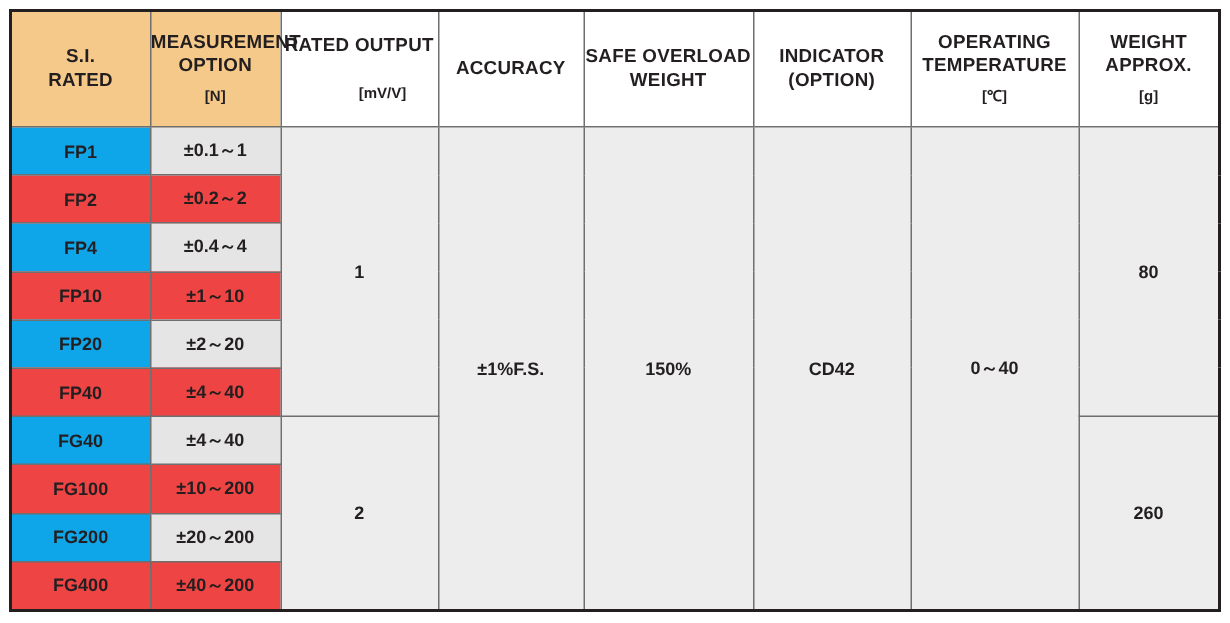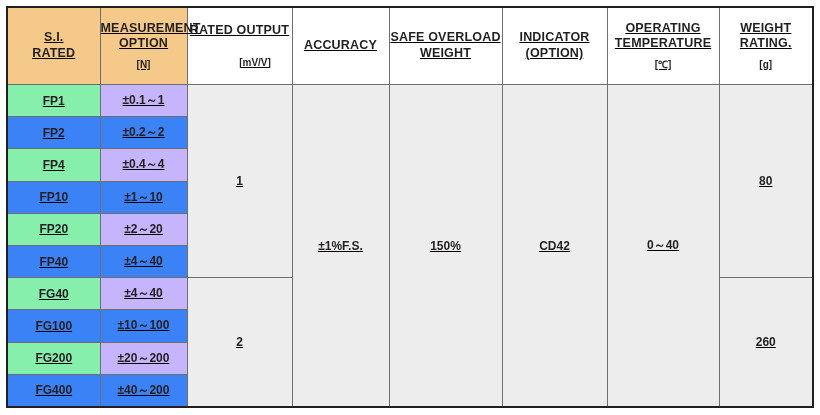--- a/index.html
+++ b/index.html
@@ -11,21 +11,20 @@
     width: 820px;
     height: 415px;
     font-family: "Liberation Sans", sans-serif;
     color: #000000;
   }
   #spec-table-wrap {
     padding: 6px 8px 6px 6px;
     box-sizing: border-box;
     width: 820px;
     height: 316px;
-    text-decoration: underline;
   }
   table.spec {
     border-collapse: collapse;
     table-layout: fixed;
     width: 806px;
     height: 402px;
     border: 2px solid #231f20;
   }
   table.spec td, table.spec th {
     border: 1px solid #6f6f6f;
@@ -58,30 +57,30 @@
 
   
   tbody td {
     height: 28.5px;
   }
   td.model {
     text-align: left;
     padding-left: 9px;
     font-size: 13px;
     font-weight: bold;
-    background: #86efac;
+    background: #0ea5e9;
     border-right: 1px solid #6f6f6f;
   }
   td.meas {
     font-size: 12.5px;
     font-weight: bold;
-    background: #c4b5fd;
+    background: #e5e5e5;
     border-right: 2px solid #231f20;
   }
-  tr.shade td.model, tr.shade td.meas { background: #3b82f6; }
+  tr.shade td.model, tr.shade td.meas { background: #ef4444; }
   td.span-cell {
     font-weight: normal;
     font-size: 12px;
     background: #ffffff;
   }
   td.span-shaded {
     background: #ededed;
   }
   td.thick-top { border-top: 2px solid #231f20; }
   .col1 { width: 93px; }
@@ -134,21 +133,21 @@
           <span class="hdr-line">INDICATOR</span>
           <span class="hdr-line">(OPTION)</span>
         </th>
         <th>
           <span class="hdr-line">OPERATING</span>
           <span class="hdr-line">TEMPERATURE</span>
           <span class="hdr-unit">[℃]</span>
         </th>
         <th>
           <span class="hdr-line">WEIGHT</span>
-          <span class="hdr-line">RATING.</span>
+          <span class="hdr-line">APPROX.</span>
           <span class="hdr-unit">[g]</span>
         </th>
       </tr>
     </thead>
     <tbody>
 
       <tr>
         <td class="model">FP1</td>
         <td class="meas">±0.1～1</td>
         <td class="span-cell span-shaded" rowspan="6">1</td>
@@ -186,21 +185,21 @@
 
       <tr>
         <td class="model thick-top">FG40</td>
         <td class="meas thick-top">±4～40</td>
         <td class="span-cell span-shaded thick-top" rowspan="4">2</td>
         <td class="span-cell span-shaded thick-top" rowspan="4">260</td>
       </tr>
 
       <tr class="shade">
         <td class="model">FG100</td>
-        <td class="meas">±10～100</td>
+        <td class="meas">±10～200</td>
       </tr>
 
       <tr>
         <td class="model">FG200</td>
         <td class="meas">±20～200</td>
       </tr>
 
       <tr class="shade">
         <td class="model">FG400</td>
         <td class="meas">±40～200</td>

